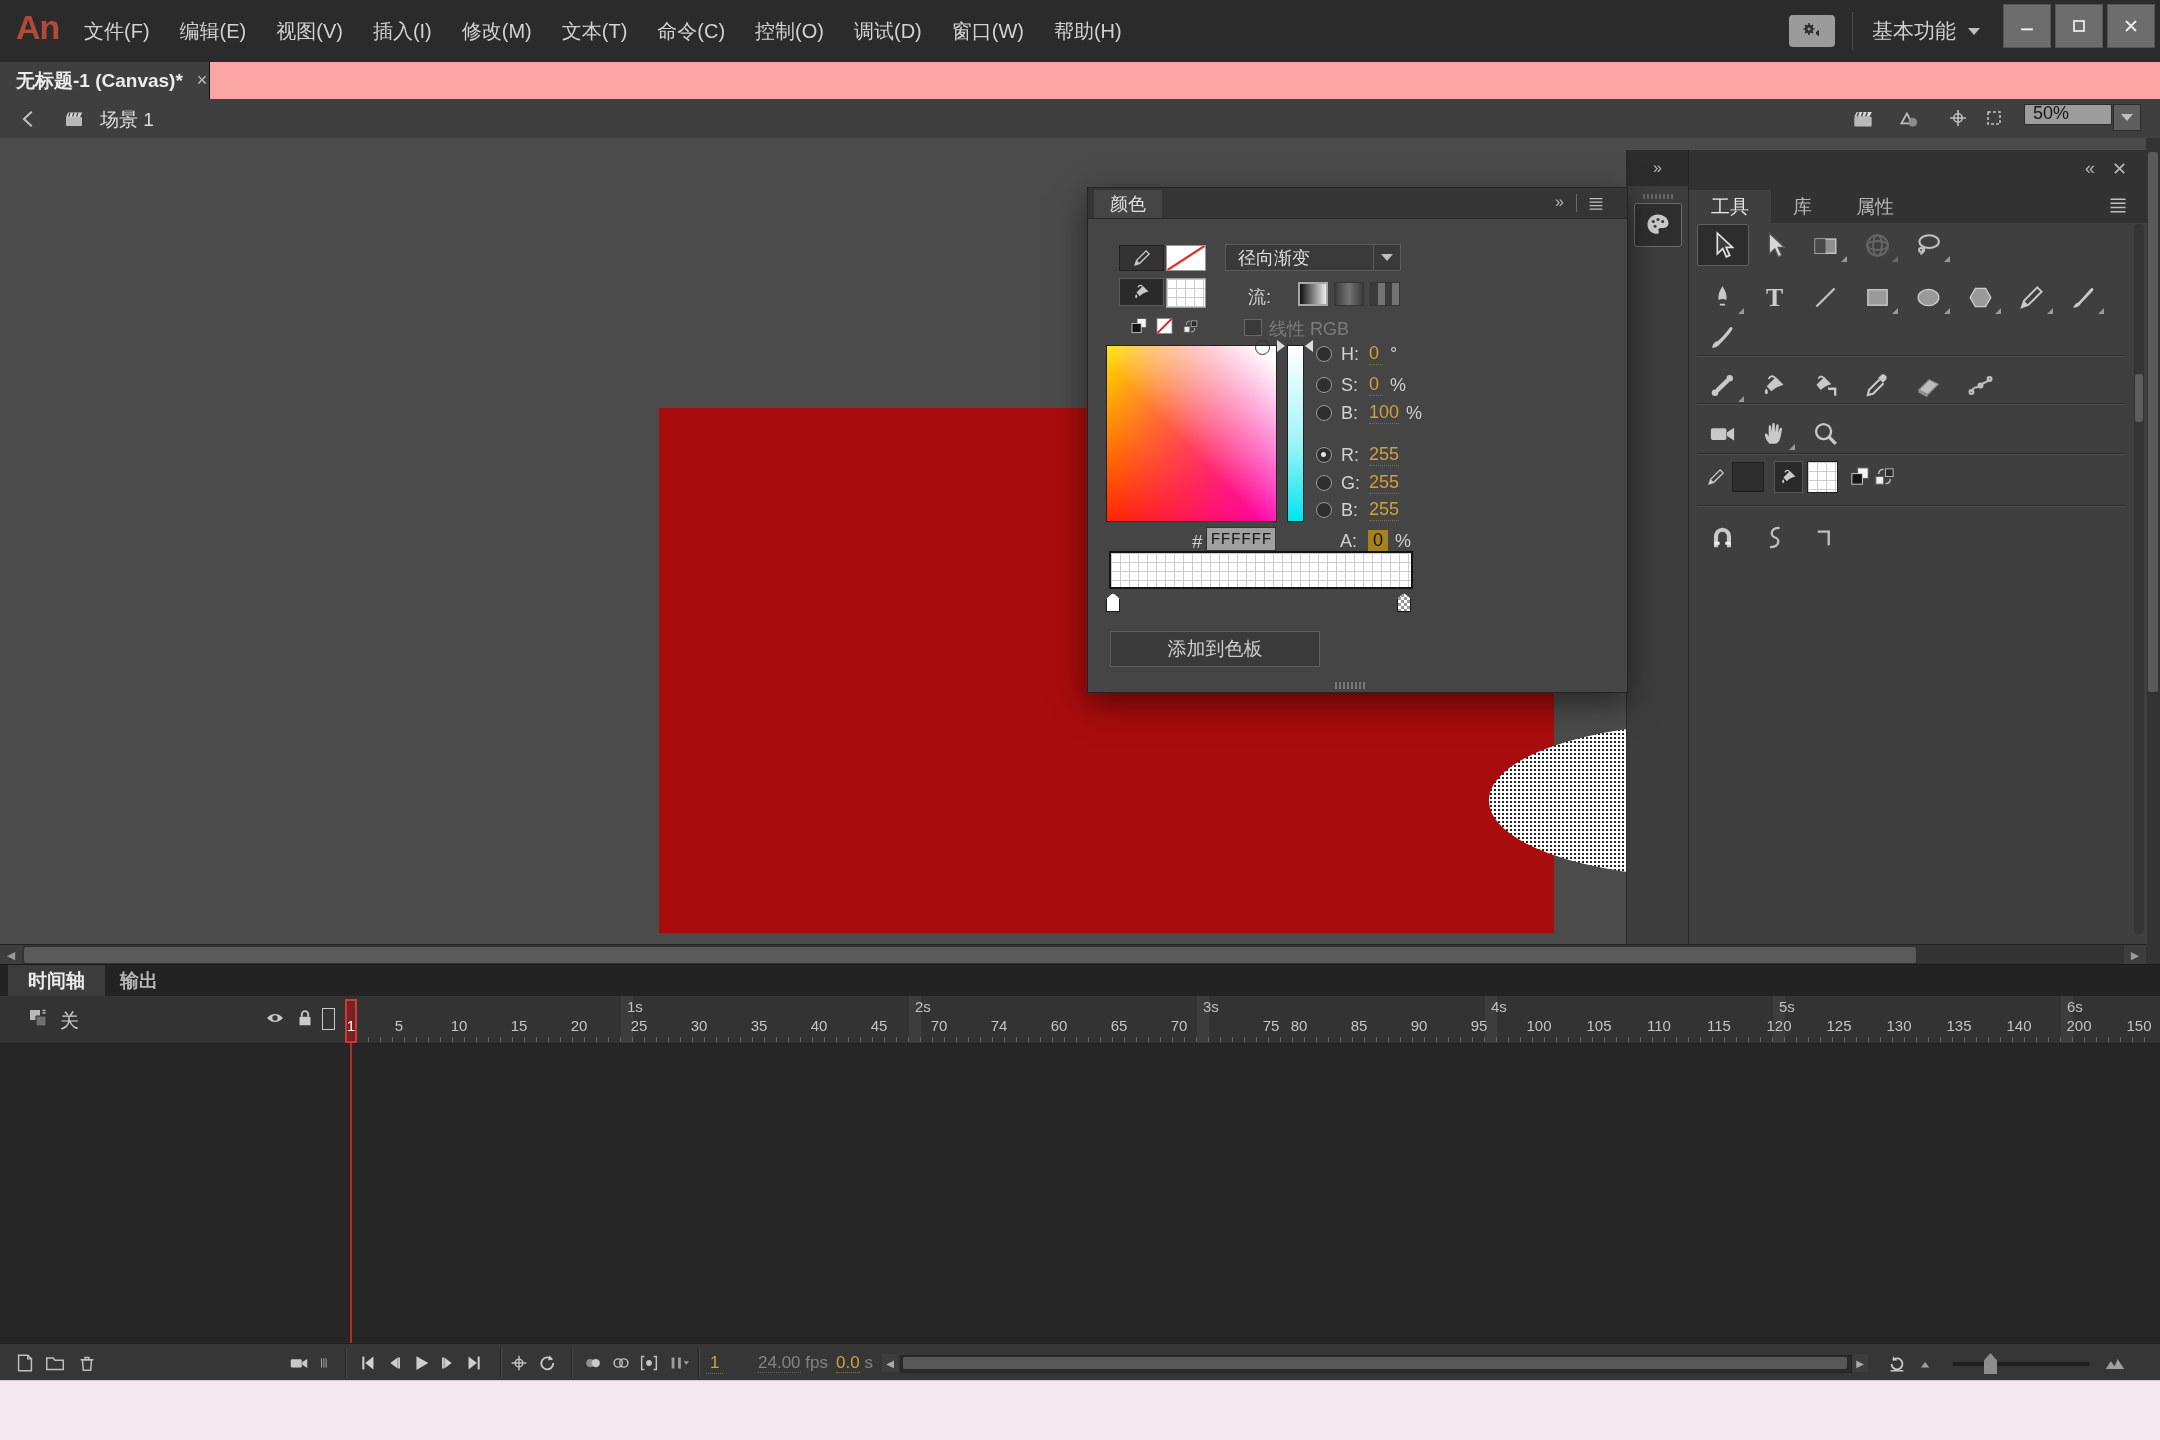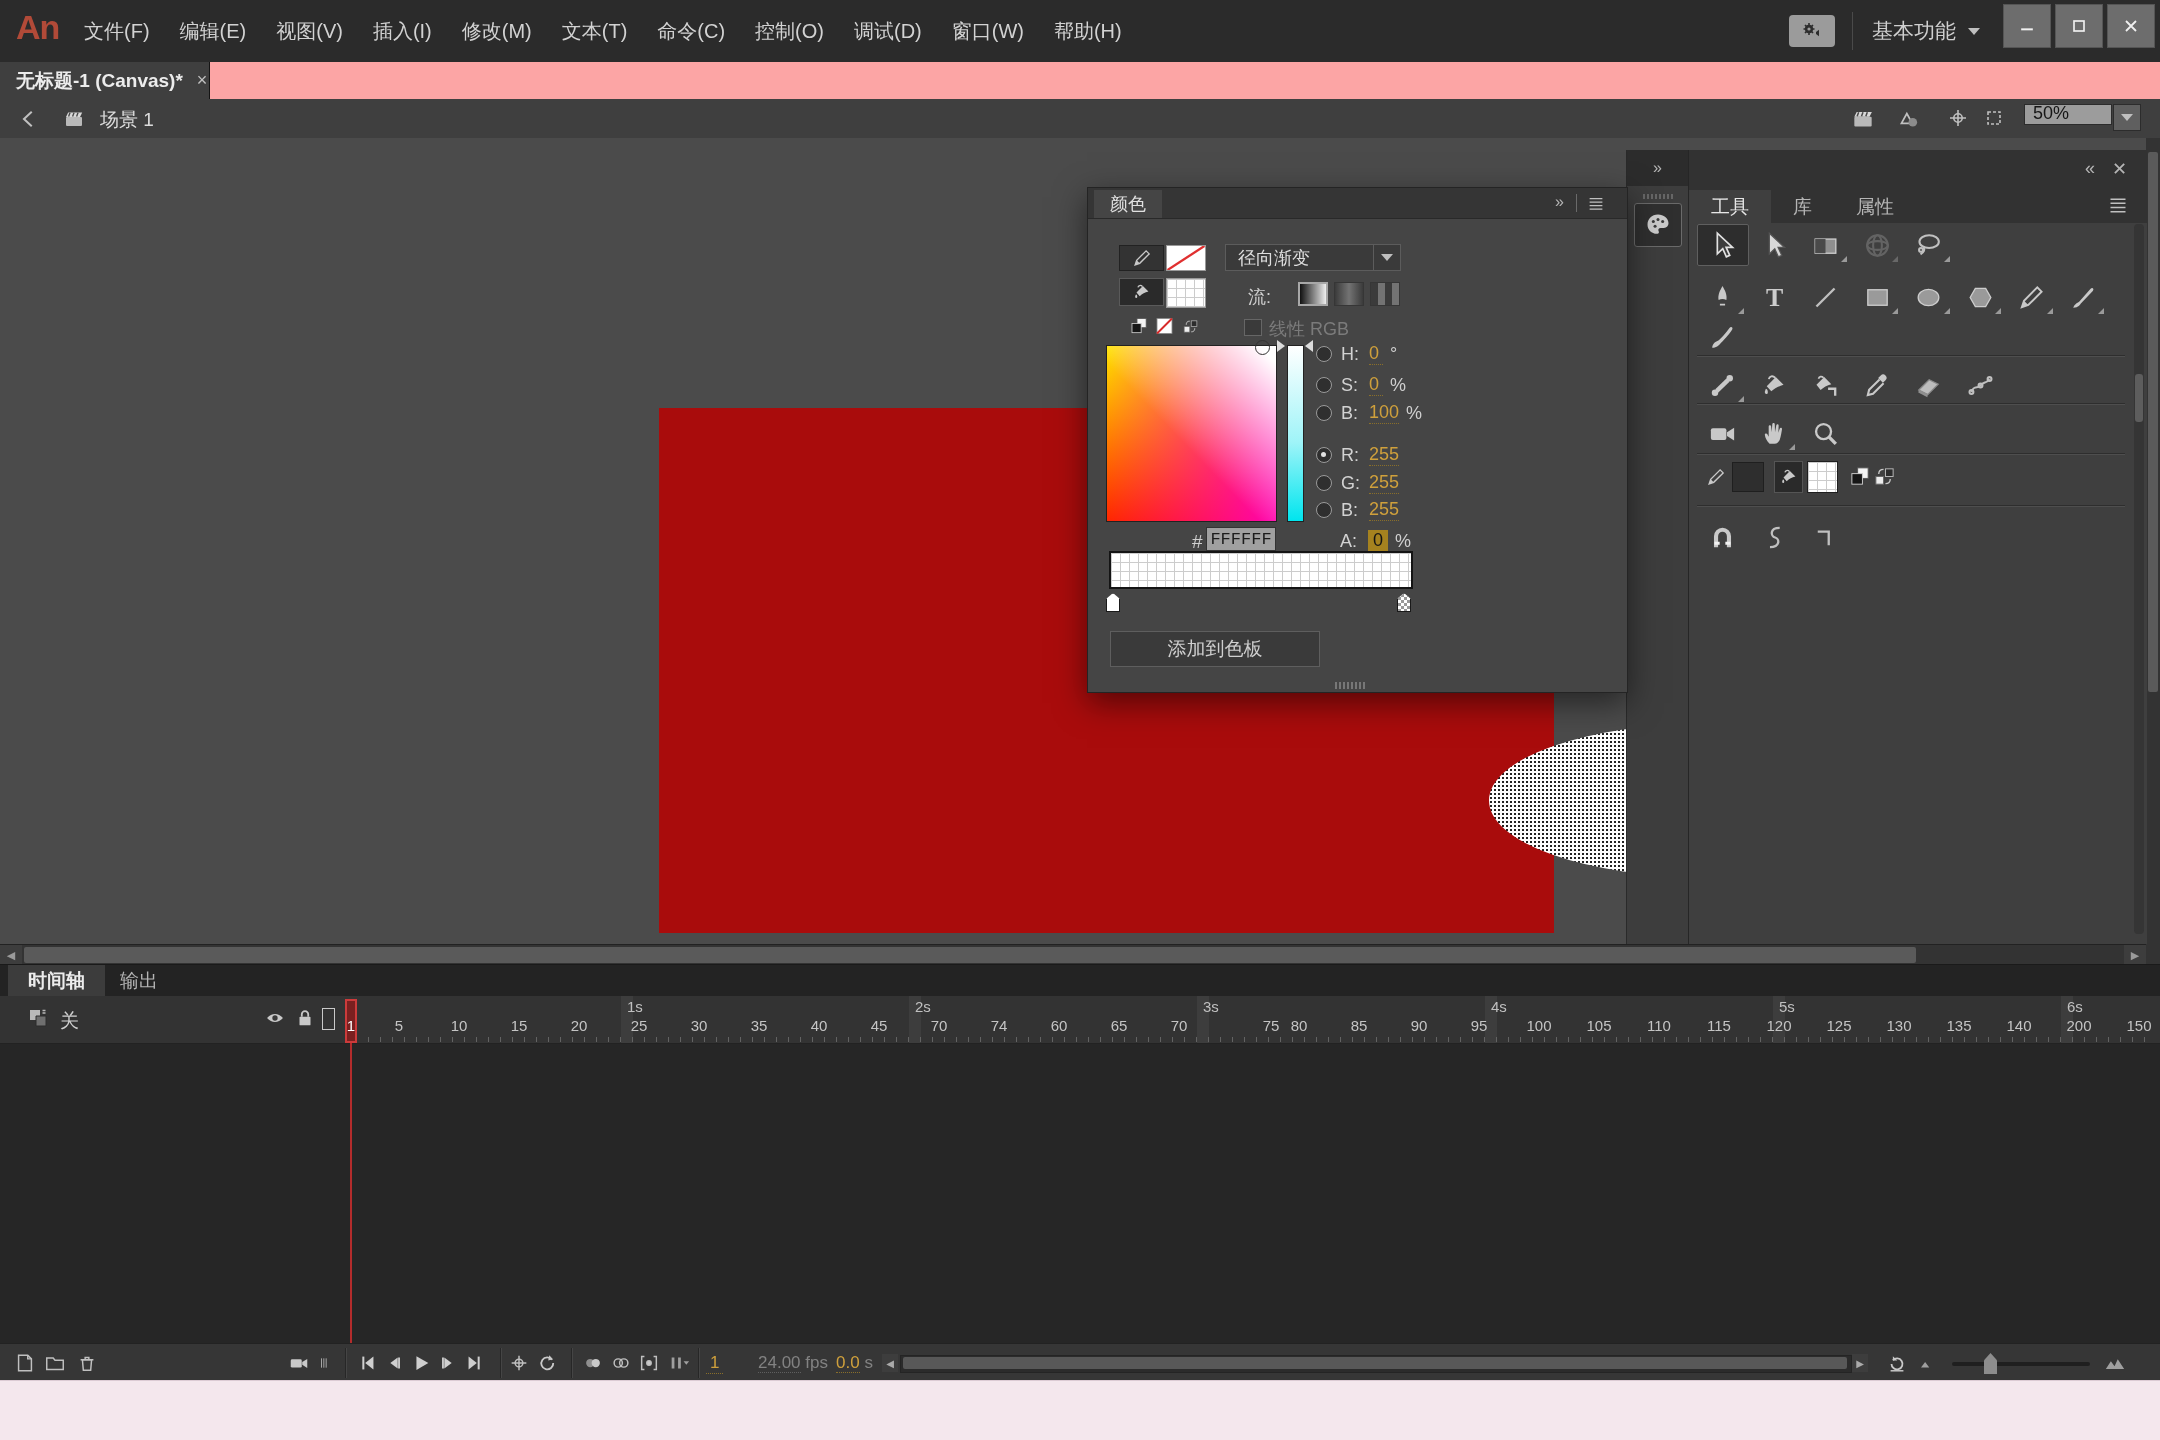--- a/index.html
+++ b/index.html
@@ -140,21 +140,21 @@
   #gstop-l{left:18px;background:#fff;}
   #gstop-r{left:309px;background-color:#fff;background-image:linear-gradient(45deg,#999 25%,transparent 25%,transparent 75%,#999 75%),linear-gradient(45deg,#999 25%,transparent 25%,transparent 75%,#999 75%);background-size:6px 6px;background-position:0 0,3px 3px;}
   #cp-addbtn{position:absolute;left:22px;top:443px;width:208px;height:34px;background:#3a3a3a;border:1px solid #5e5e5e;
      color:#cfcfcf;font-size:19px;display:flex;align-items:center;justify-content:center;}
   #cp-grip{position:absolute;left:247px;top:494px;width:30px;height:7px;
      background:repeating-linear-gradient(90deg,#777 0 2px,transparent 2px 4px);}
 
   
   #timeline{position:absolute;left:0;top:964px;width:2160px;height:416px;background:#262626;border-top:1px solid #1a1a1a;}
   #tl-tabbar{position:absolute;left:0;top:0;width:100%;height:31px;background:#232323;}
-  .tl-tab{position:absolute;top:0;height:31px;display:flex;align-items:center;padding:0 20px;font-size:19px;color:#b5b5b5;}
+  .tl-tab{position:absolute;top:0;height:31px;display:flex;align-items:center;padding:0 20px;font-size:19px;color:#b5b5b5;font-weight:bold;}
   .tl-tab.active{background:#3c3c3c;color:#ececec;font-weight:bold;}
   #tl-head{position:absolute;left:0;top:31px;width:100%;height:47px;background:#333;border-bottom:1px solid #222;}
   #tl-head .icon{position:absolute;}
   #parent-label{position:absolute;left:60px;top:12px;font-size:19px;color:#cfcfcf;}
   #outline-sq{position:absolute;left:322px;top:12px;width:11px;height:20px;border:1.8px solid #c9c9c9;}
   .sec-label{position:absolute;top:2px;font-size:15px;color:#c0c0c0;}
   .num{position:absolute;top:21px;font-size:15px;color:#c4c4c4;transform:translateX(-50%);z-index:2;}
   .tick{position:absolute;bottom:1px;width:1px;height:5px;background:#636363;}
   .sec-band{position:absolute;top:0;width:12px;height:47px;background:rgba(255,255,255,.05);}
   #ph-box{position:absolute;left:345px;top:3px;width:12px;height:44px;background:rgba(150,25,25,.72);border:2px solid #cc3b3b;box-sizing:border-box;z-index:1;}

